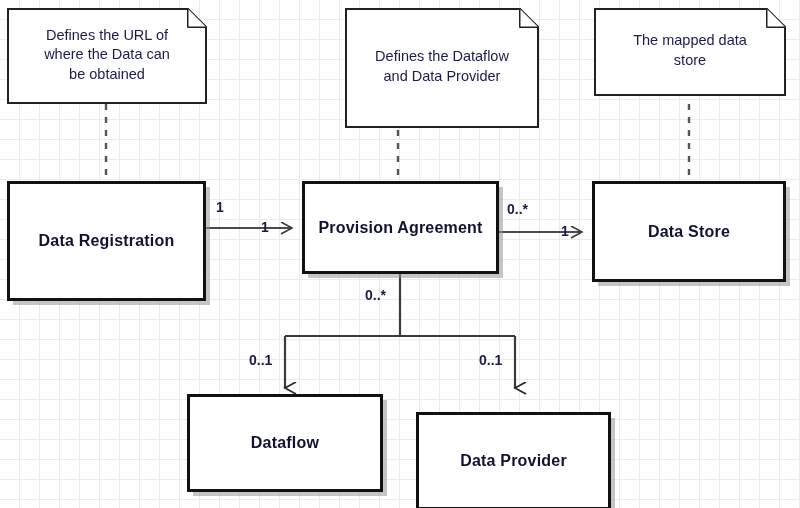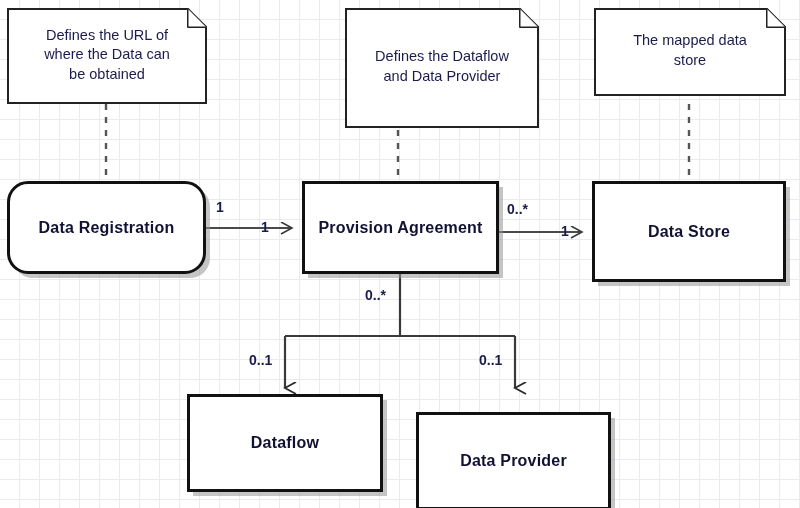--- a/index.html
+++ b/index.html
@@ -156,21 +156,21 @@
     <div class="note-body"></div>
     <svg class="note-fold" viewBox="0 0 20 20">
       <path d="M 0.5 0.5 L 19.5 19.5" fill="none" stroke="#222222" stroke-width="2"></path>
       <path d="M 0.5 0.5 L 0.5 19.5 L 19.5 19.5" fill="#ffffff" stroke="none"></path>
       <path d="M 0.5 19.5 L 19.5 19.5 M 0.5 0.5 L 0.5 19.5" fill="none" stroke="#222222" stroke-width="2"></path>
     </svg>
     <div class="note-text">The mapped data
 store</div>
   </div>
 
-  <div class="cls-box" style="left:7px; top:181px; width:199px; height:93px;border-radius:21px;">
+  <div class="cls-box" style="left:7px; top:181px; width:199px; height:120px;">
     <span class="cls-label">Data Registration</span>
   </div>
 
   <div class="cls-box" style="left:592px; top:181px; width:194px; height:101px;">
     <span class="cls-label">Data Store</span>
   </div>
 
   <div class="cls-box" style="left:302px; top:181px; width:197px; height:93px;">
     <span class="cls-label">Provision Agreement</span>
   </div>

